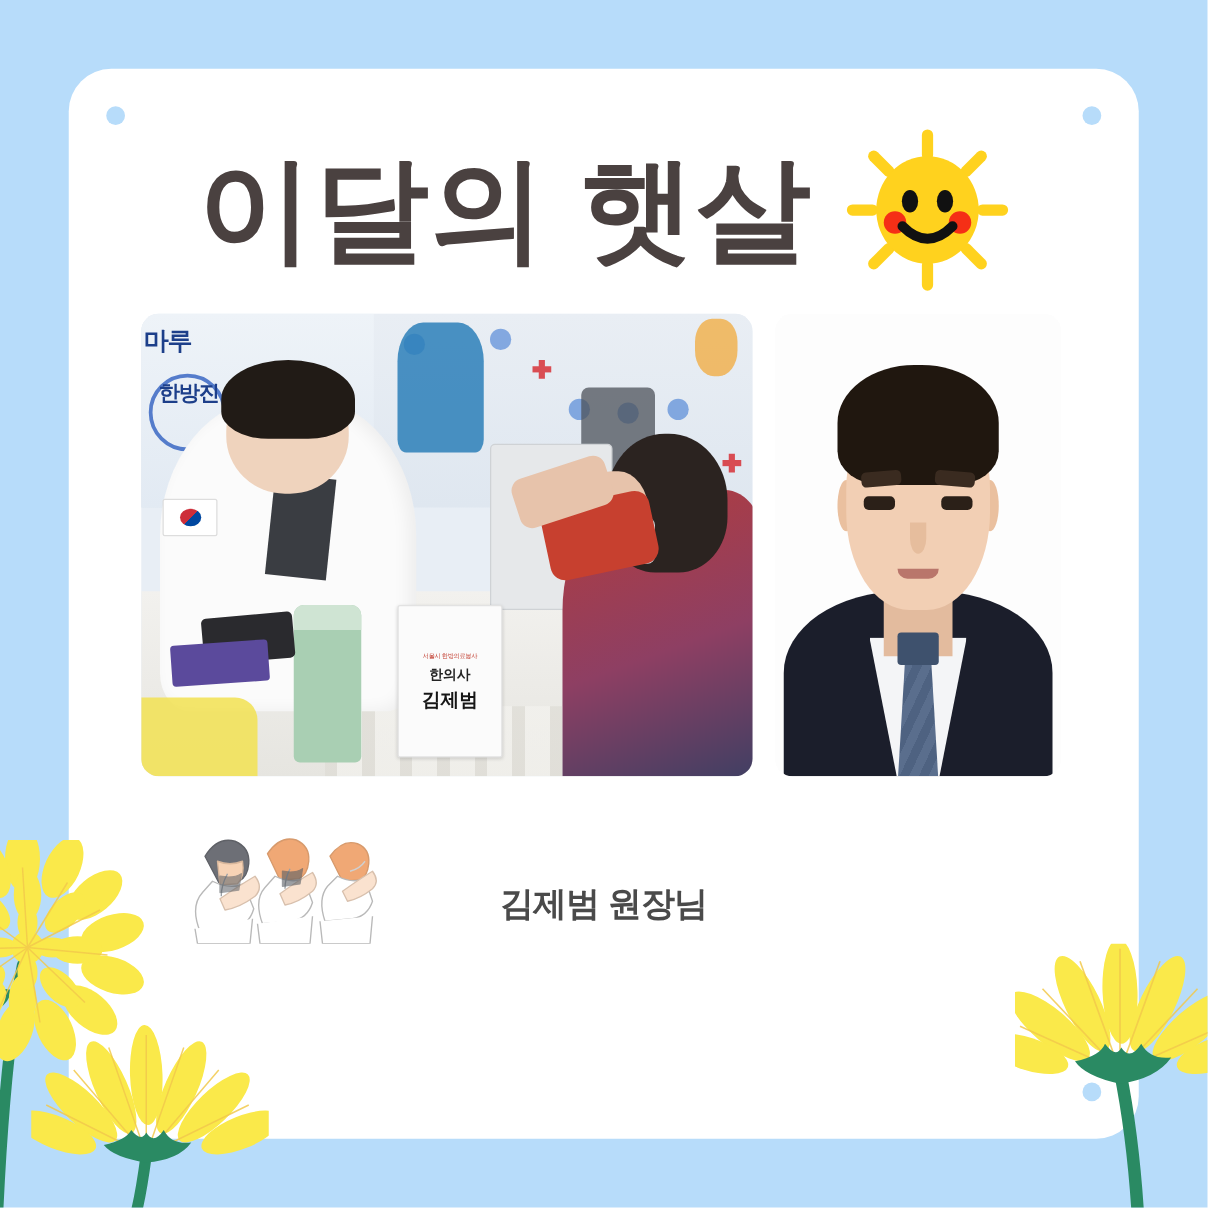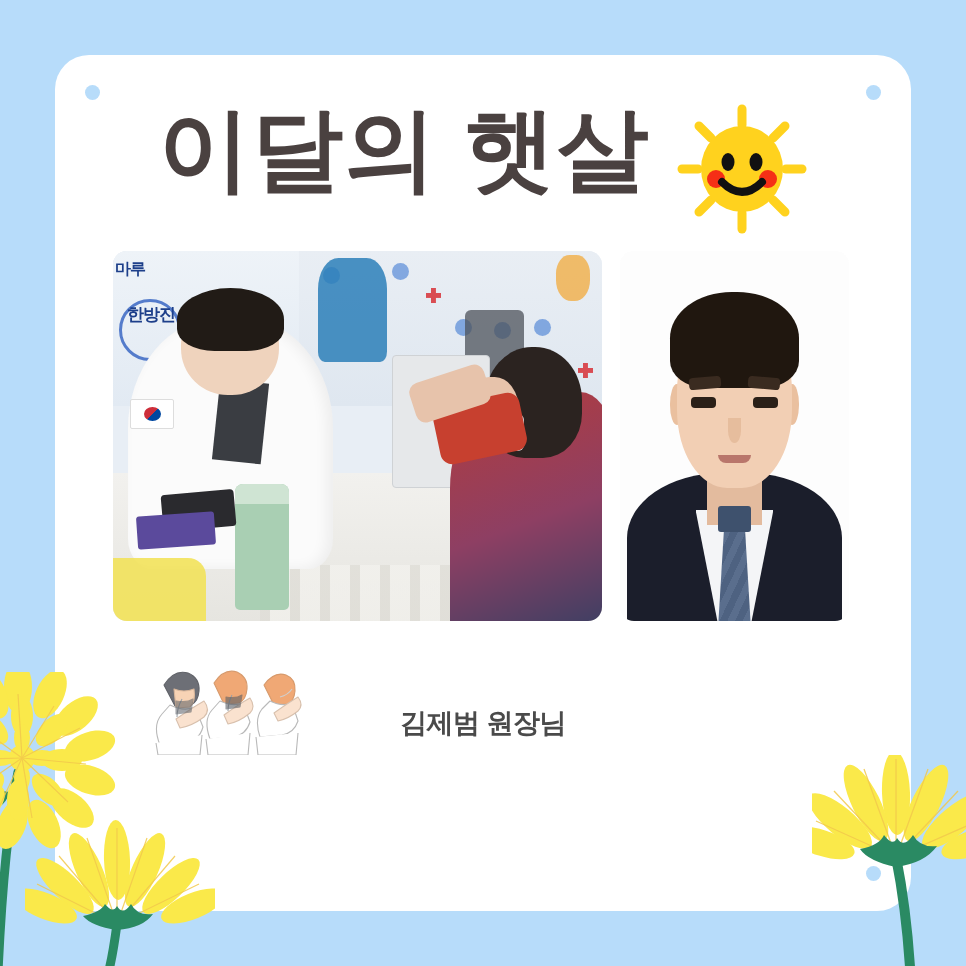--- a/index.html
+++ b/index.html
@@ -37,21 +37,21 @@
   .corner-dot.bl { left: 30px;  bottom: 30px; }
   .corner-dot.br { right: 30px; bottom: 30px; }
 
   
   #title-row {
     position: absolute;
     left: 0; right: 0;
     top: 48px;
     height: 130px;
     display: flex;
-    align-items: flex-start;
+    align-items: center;
     justify-content: center;
     gap: 26px;
   }
   #page-title {
     font-size: 92px;
     font-weight: 900;
     color: #4a4140;
     letter-spacing: 1px;
     line-height: 1;
     white-space: nowrap;
@@ -83,21 +83,21 @@
   .banner {
     position: absolute; left: 0; top: 0; width: 100%; height: 42%;
     background: linear-gradient(180deg,#e9eef4 0%,#dfe7f0 100%);
   }
   .banner-left {
     position: absolute; left: 0; top: 0; width: 38%; height: 100%;
     background: linear-gradient(180deg,#eef3f8,#e2eaf3);
   }
   .bn-text {
     position: absolute; font-weight: 700; color: #1d3f8a;
-    font-size: 16px; letter-spacing: -1px;
+    font-size: 20px; letter-spacing: -1px;
   }
   .bn-text.t1 { left: 2px;  top: 8px; }
   .bn-text.t2 { left: 14px; top: 52px; font-size: 17px; }
   .bn-circle {
     position: absolute; left: 6px; top: 48px; width: 62px; height: 62px;
     border: 3px solid #2f5fc0; border-radius: 50%; opacity: .8;
   }
   .logo-dot {
     position: absolute; width: 17px; height: 17px; border-radius: 50%;
     background: #2f6fd0; opacity: .55;
@@ -384,20 +384,25 @@
       <div class="patient-head"></div>
       <div class="patient-face"></div>
       <div class="patient-mask"></div>
       <div class="sleeve"></div>
       <div class="arm"></div>
 
       <div class="tumbler">
         <div class="tumbler-lid"></div>
       </div>
 
+      <div class="nameplate">
+        <div class="np-head">서울시 한방의료봉사</div>
+        <div class="np-role">한의사</div>
+        <div class="np-name">김제범</div>
+      </div>
 
       <div class="phone"></div>
       <div class="purple-card"></div>
       <div class="yellow-bag"></div>
     </div>
 
     <div class="photo" id="photo-portrait">
       <div class="pt-bg"></div>
       <div class="pt-suit"></div>
       <div class="pt-shirt"></div>

